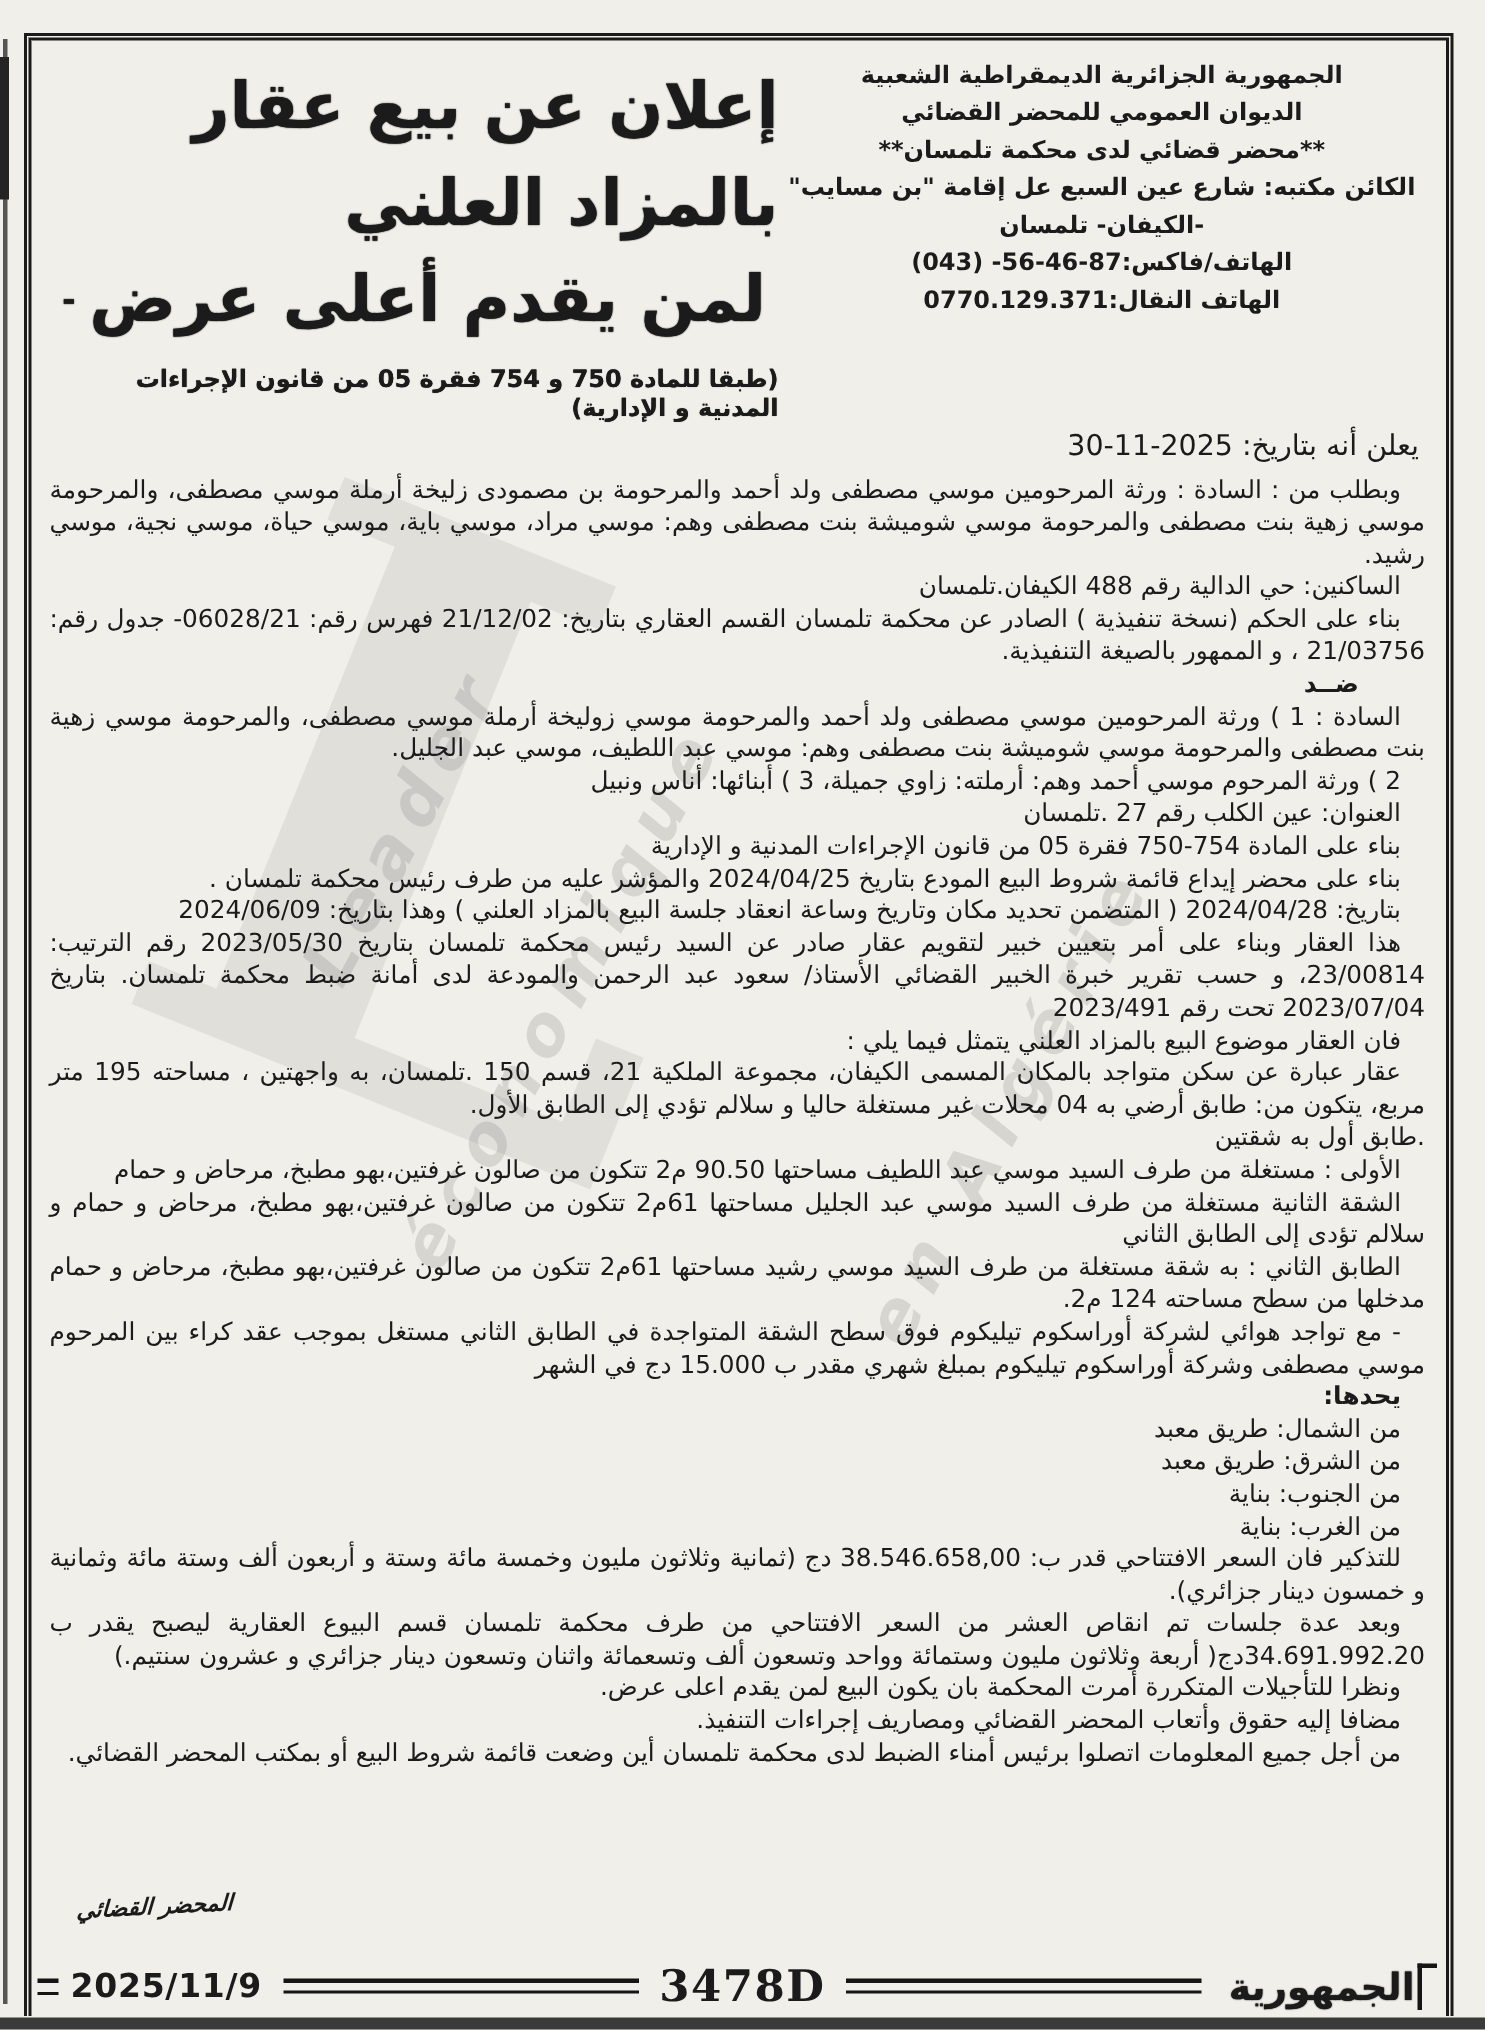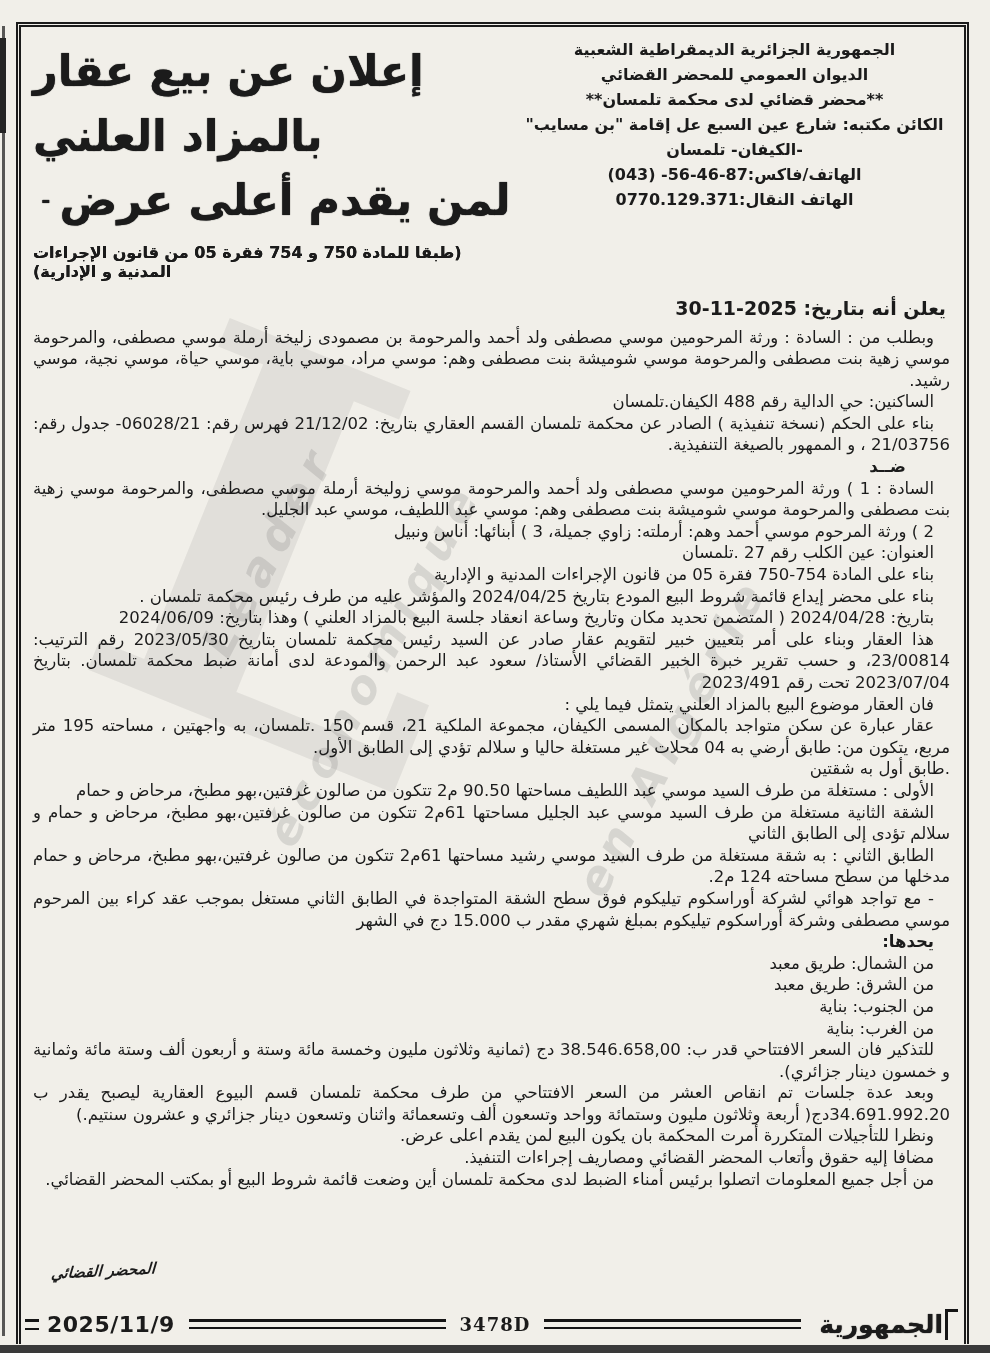--- a/index.html
+++ b/index.html
@@ -33,48 +33,48 @@
   .frame{
     position:absolute;left:16px;top:22px;width:953px;height:1322px;
     border:5px double #1b1b1b;border-bottom:none;
     box-sizing:border-box;direction:rtl;z-index:2;
     padding:8px 14px 0 12px;
   }
   
   .top-row{display:flex;align-items:flex-start;}
   .header-block{width:47%;text-align:center;font-weight:bold;font-size:16px;line-height:25px;padding-top:2px;}
   .header-block div{white-space:normal;}
-  .title-block{width:53%;text-align:left;padding-top:4px;}
+  .title-block{width:53%;text-align:right;padding-top:4px;}
   .title-line{font-size:43px;font-weight:bold;line-height:1.5;letter-spacing:-1px;text-shadow:0 0 1px #000;}
   .title-line2{display:flex;justify-content:center;align-items:center;gap:10px;}
   .title-dash{font-size:22px;font-weight:bold;}
   .subtitle{font-size:16px;font-weight:bold;margin-top:10px;text-shadow:0 0 .5px #000;}
   
-  .announce{font-size:19px;font-weight:bold;text-align:right;margin:16px 4px 8px 0;}
+  .announce{font-size:19px;font-weight:normal;text-align:right;margin:5px 4px 8px 0;}
   
   .bodytext{font-size:16.5px;line-height:21.6px;text-align:justify;}
   .bodytext p{margin:0;text-indent:16px;}
   .bodytext p.no-indent{text-indent:0;}
   .versus{font-weight:bold;text-align:right;padding-left:0;text-indent:44px !important;letter-spacing:1px;}
   .bold-line{font-weight:bold;}
   
   .signature{
     position:absolute;left:30px;top:1235px;
     font-size:15px;font-weight:bold;font-style:italic;
     transform:rotate(-3deg) skewX(-6deg);
   }
   
   .footer{
     position:absolute;left:4px;right:6px;top:1280px;height:34px;
     display:flex;align-items:center;direction:ltr;
   }
   .f-tick{width:14px;height:6px;border-top:3px solid #151515;border-bottom:2px solid #151515;margin-right:8px;}
   .f-date{font-size:22px;font-weight:bold;letter-spacing:.5px;}
   .f-rule{flex:1;height:5px;border-top:3px solid #151515;border-bottom:2px solid #151515;margin:0 14px;}
-  .f-code{font-size:18px;font-weight:bold;font-family:"DejaVu Serif",serif;letter-spacing:1px;}
+  .f-code{font-size:29px;font-weight:bold;font-family:"DejaVu Serif",serif;letter-spacing:1px;}
   .f-logo{font-size:25px;font-weight:bold;direction:rtl;text-shadow:0 0 1px #000;margin-left:4px;}
   .f-bracket{width:10px;height:28px;border-left:3px solid #151515;border-top:3px solid #151515;margin-left:2px;}
 </style>
 </head>
 <body>
 
 <div class="watermark">
   <div class="wm-glyph">L</div>
   <div class="wm-line wm-1">Leader</div>
   <div class="wm-line wm-2">économique</div>

